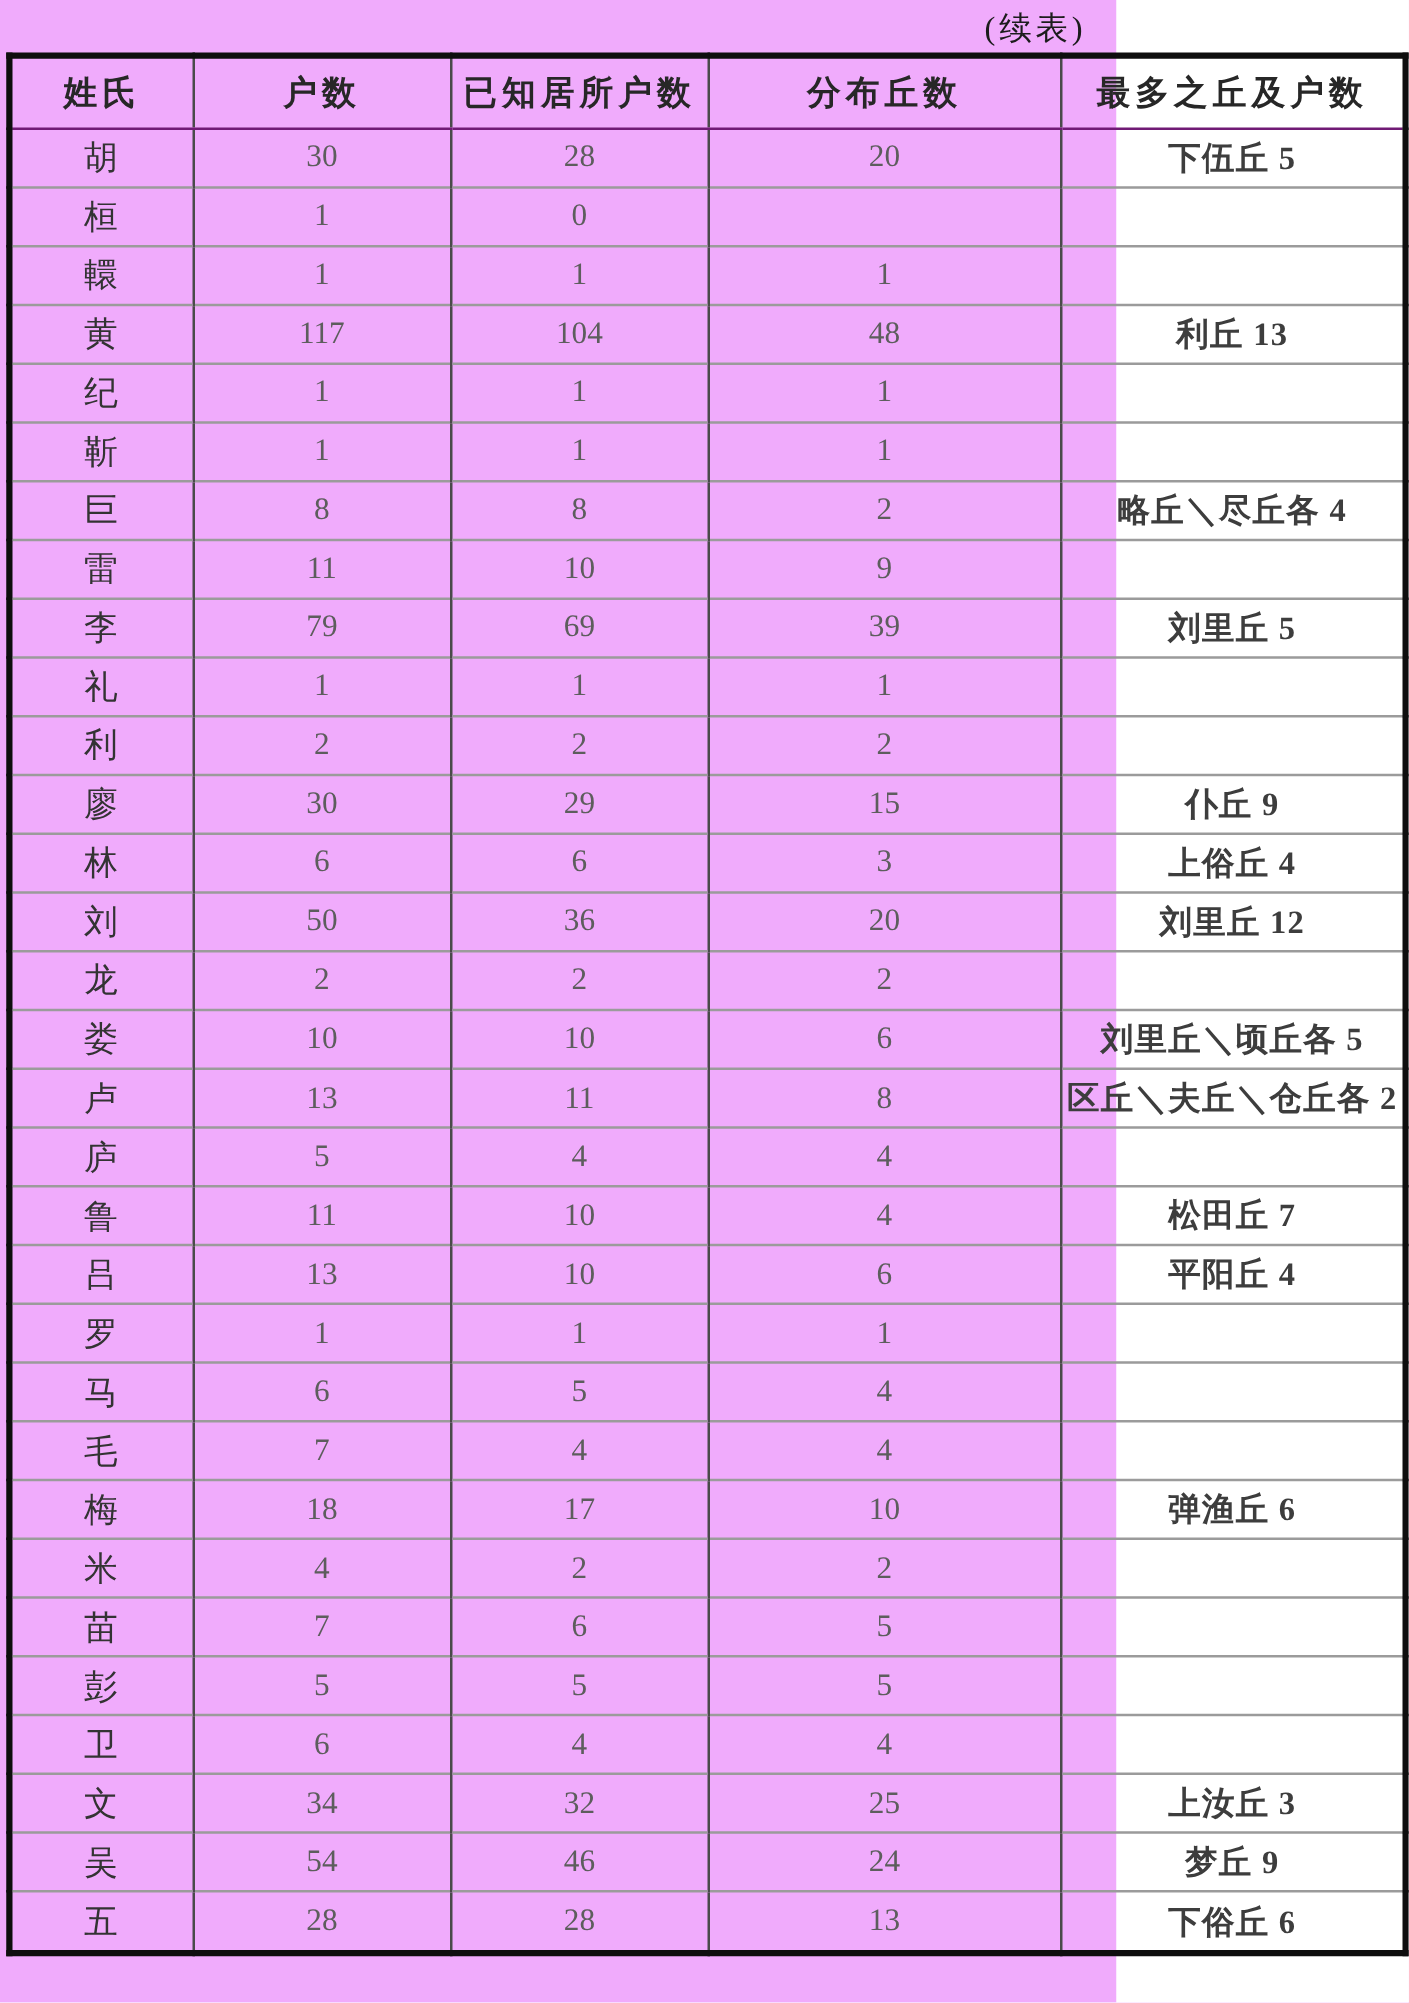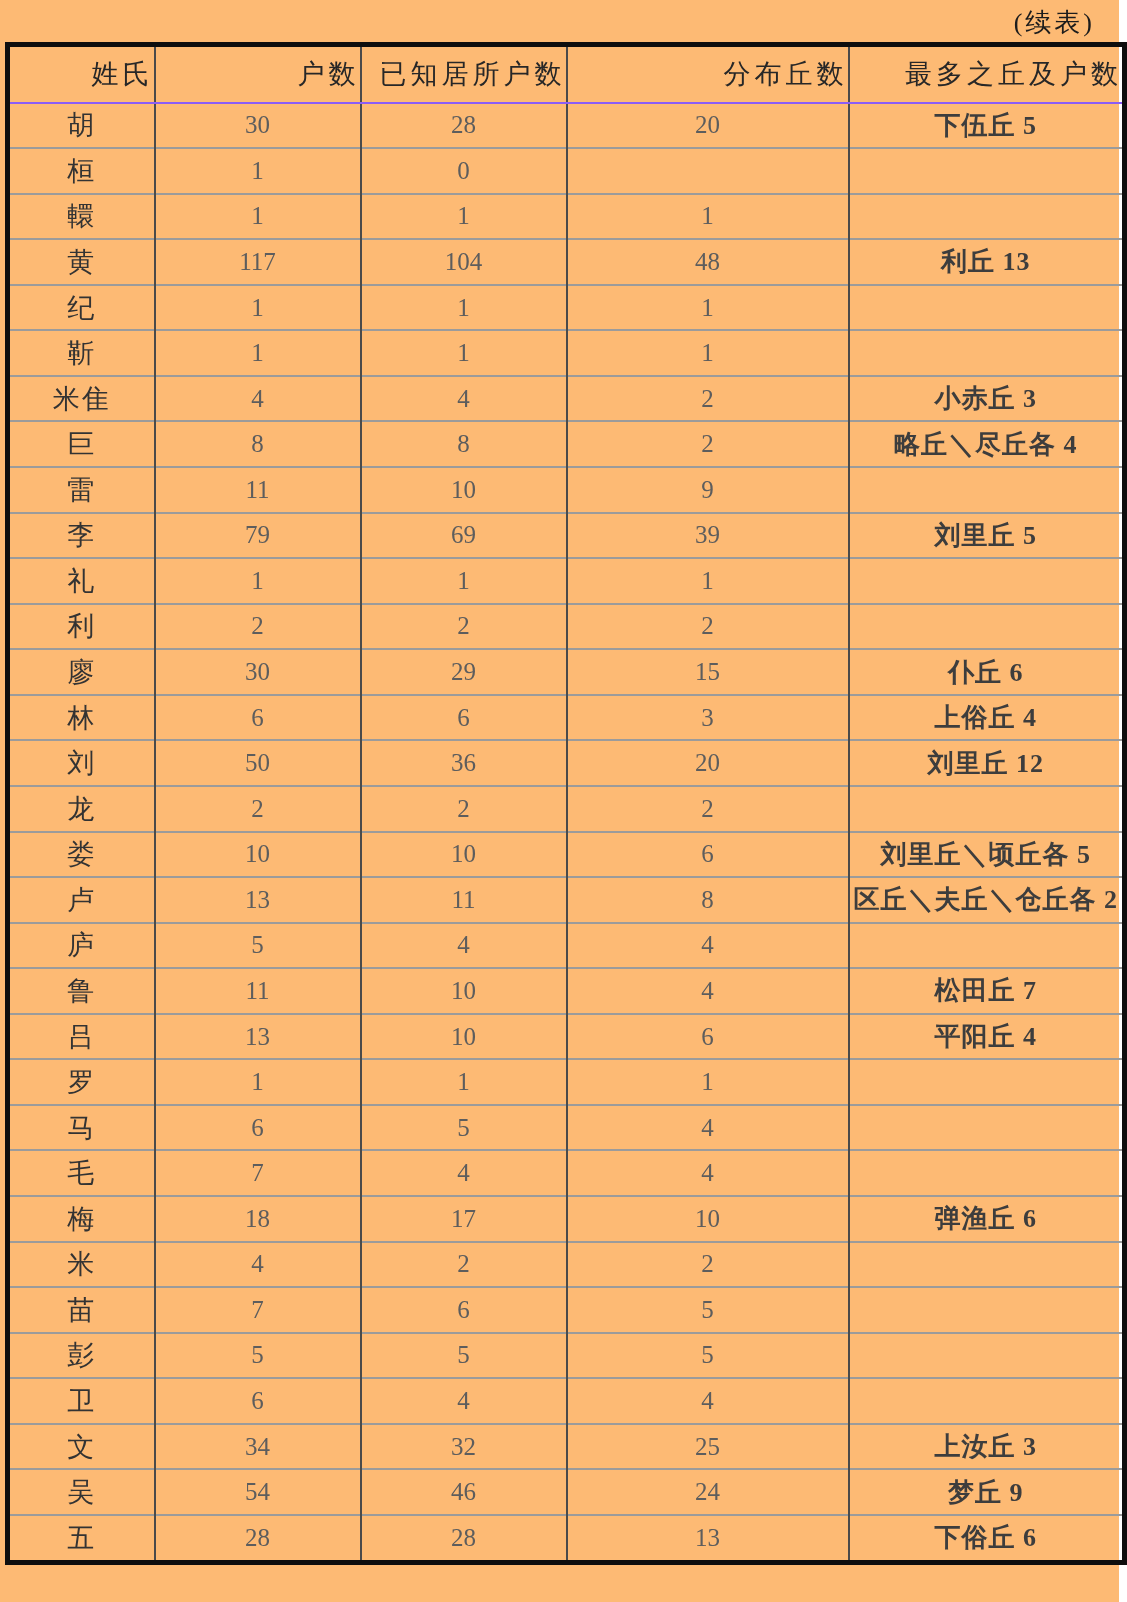--- a/index.html
+++ b/index.html
@@ -6,23 +6,23 @@
     margin: 0;
     padding: 0;
     background: #ffffff;
     width: 1127px;
     height: 1602px;
     overflow: hidden;
     font-family: "Liberation Serif", "DejaVu Serif", serif;
   }
   .page {
     position: relative;
-    width: 1119px;
+    width: 893px;
     height: 1602px;
-    background: #fdba74;
+    background: #f0abfc;
   }
   .continuation {
     position: absolute;
     top: 5px;
     right: 24px;
     font-size: 26px;
     color: #1c1c1c;
     letter-spacing: 3px;
   }
   table.tbl {
@@ -45,26 +45,25 @@
     vertical-align: middle;
     padding: 0;
     overflow: hidden;
     white-space: nowrap;
   }
   th + th, td + td {
     border-left: 2px solid #4a4a4a;
   }
   thead tr { height: 58px; }
   thead th {
-    font-weight: normal;
+    font-weight: bold;
     font-size: 27px;
     color: #272727;
     letter-spacing: 4px;
-    border-bottom: 2px solid #8b5cf6;
-    text-align: right;
+    border-bottom: 2px solid #701a75;
   }
   tbody tr { border-top: 2px solid #9b9b9b; }
   tbody td {
     font-size: 25px;
     color: #5d5d5d;
   }
   tbody td.surname {
     font-size: 27px;
     color: #333333;
     letter-spacing: 2px;
@@ -142,27 +141,20 @@
   </tr>
 
   <tr>
     <td class="surname">靳</td>
     <td>1</td>
     <td>1</td>
     <td>1</td>
     <td class="hill"></td>
   </tr>
 
-  <tr>
-    <td class="surname">米隹</td>
-    <td>4</td>
-    <td>4</td>
-    <td>2</td>
-    <td class="hill">小赤丘 3</td>
-  </tr>
 
   <tr>
     <td class="surname">巨</td>
     <td>8</td>
     <td>8</td>
     <td>2</td>
     <td class="hill">略丘＼尽丘各 4</td>
   </tr>
 
   <tr>
@@ -195,21 +187,21 @@
     <td>2</td>
     <td>2</td>
     <td class="hill"></td>
   </tr>
 
   <tr>
     <td class="surname">廖</td>
     <td>30</td>
     <td>29</td>
     <td>15</td>
-    <td class="hill">仆丘 6</td>
+    <td class="hill">仆丘 9</td>
   </tr>
 
   <tr>
     <td class="surname">林</td>
     <td>6</td>
     <td>6</td>
     <td>3</td>
     <td class="hill">上俗丘 4</td>
   </tr>
 

